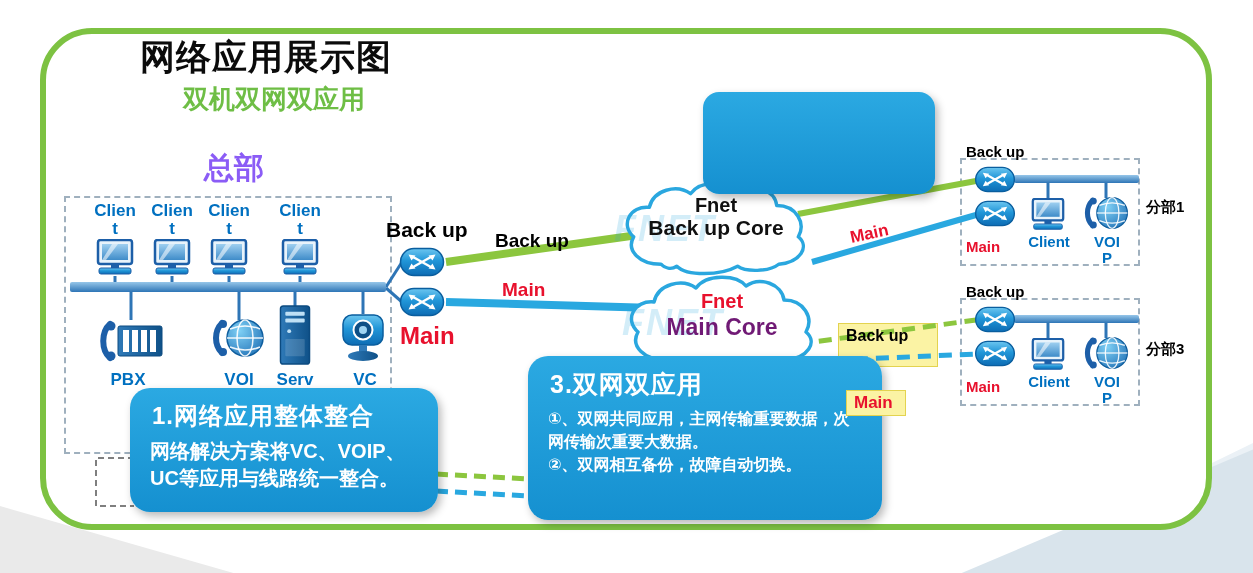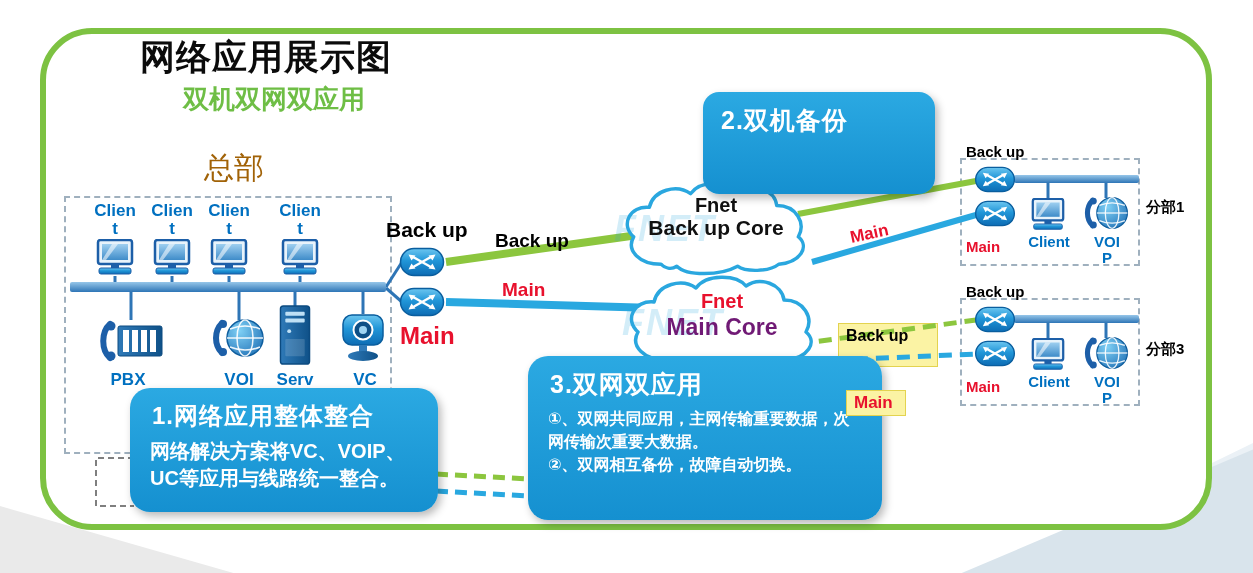--- a/index.html
+++ b/index.html
@@ -8,21 +8,21 @@
 
   
   #bgL  { position:absolute; left:-70px; top:486px; width:640px; height:260px; background:#EAEAEA; transform:rotate(16deg); transform-origin:left top; z-index:0; }
   #bgR2 { position:absolute; left:890px; top:620px; width:760px; height:320px; background:#EBF1F6; transform:rotate(-26deg); transform-origin:left top; z-index:0; }
   #bgR1 { position:absolute; left:950px; top:578px; width:760px; height:320px; background:#D9E4EC; transform:rotate(-23deg); transform-origin:left top; z-index:0; }
 
   #frame { position:absolute; left:40px; top:28px; width:1172px; height:502px; border:6px solid #7DC242; border-radius:52px; background:#fff; z-index:1; }
 
   #title    { position:absolute; left:140px; top:34px;  font-size:35px; font-weight:800; color:#0b0b0b; letter-spacing:1px; z-index:2; }
   #subtitle { position:absolute; left:183px; top:82px;  font-size:26px; font-weight:800; color:#6EBE45; z-index:2; }
-  #hqLabel  { position:absolute; left:204px; top:148px; font-size:30px; font-weight:400; color:#a16207; z-index:2; }
+  #hqLabel  { position:absolute; left:204px; top:148px; font-size:30px; font-weight:700; color:#8b5cf6; z-index:2; }
 
   #hqBox { position:absolute; left:64px; top:196px; width:328px; height:258px; border:2px dashed #9FB0BE; z-index:2; }
 
   .client { position:absolute; width:46px; top:202px; text-align:center; z-index:5; }
   #c1{left:92px;} #c2{left:149px;} #c3{left:206px;} #c4{left:277px;}
   .clbl { font-size:17px; font-weight:bold; color:#0070C0; line-height:1.05; word-break:break-all; }
   .client svg { width:44px; height:38px; margin-top:1px; }
 
   .bar { position:absolute; background:linear-gradient(180deg,#96C6E9,#2E75B6); border-radius:2px; z-index:5; }
   #hqBar { left:70px; top:282px; width:316px; height:10px; }
@@ -347,21 +347,20 @@
       <use href="#sym-voip"></use>
     </svg>
   <div id="b3VoipLbl" class="mini-blue">VOIP</div>
   <div id="b3Name" class="branch-name">分部3</div>
 
   <div id="callout1" class="callout">
     <h3>1.网络应用整体整合</h3>
     <p>网络解决方案将VC、VOIP、UC等应用与线路统一整合。</p>
   </div>
   <div id="callout2" class="callout">
-    <h3>2.双机备份</h3>
   </div>
   <div id="callout3" class="callout">
     <h3>3.双网双应用</h3>
     <p>①、双网共同应用，主网传输重要数据，次网传输次重要大数据。</p>
     <p>②、双网相互备份，故障自动切换。</p>
   </div>
 
   <div id="yellowPatch"></div>
   <div id="lnkB3Main" class="lnk">Main</div>
 

